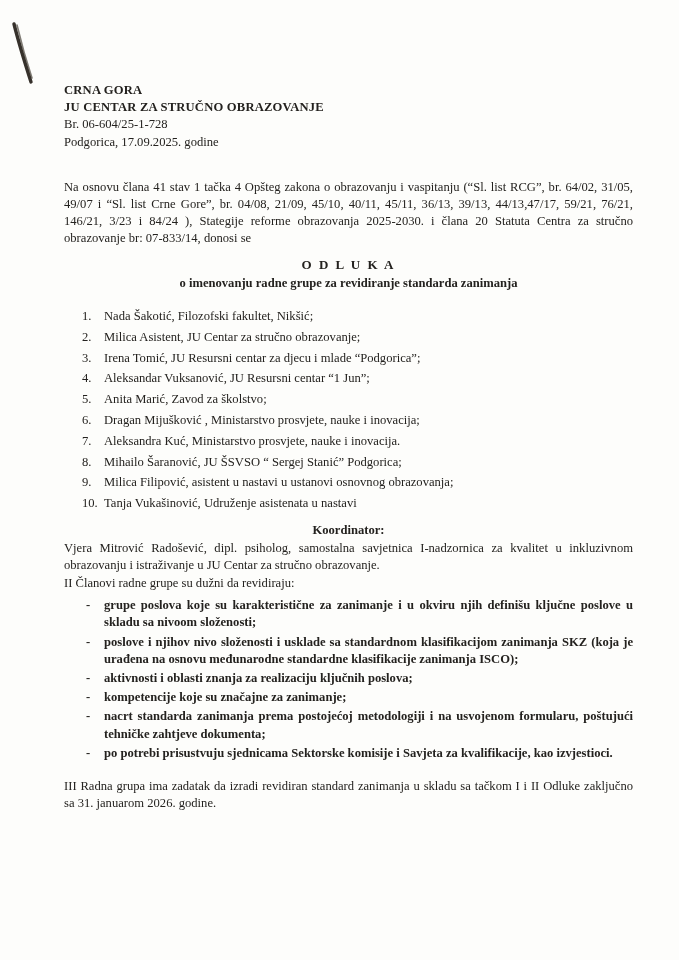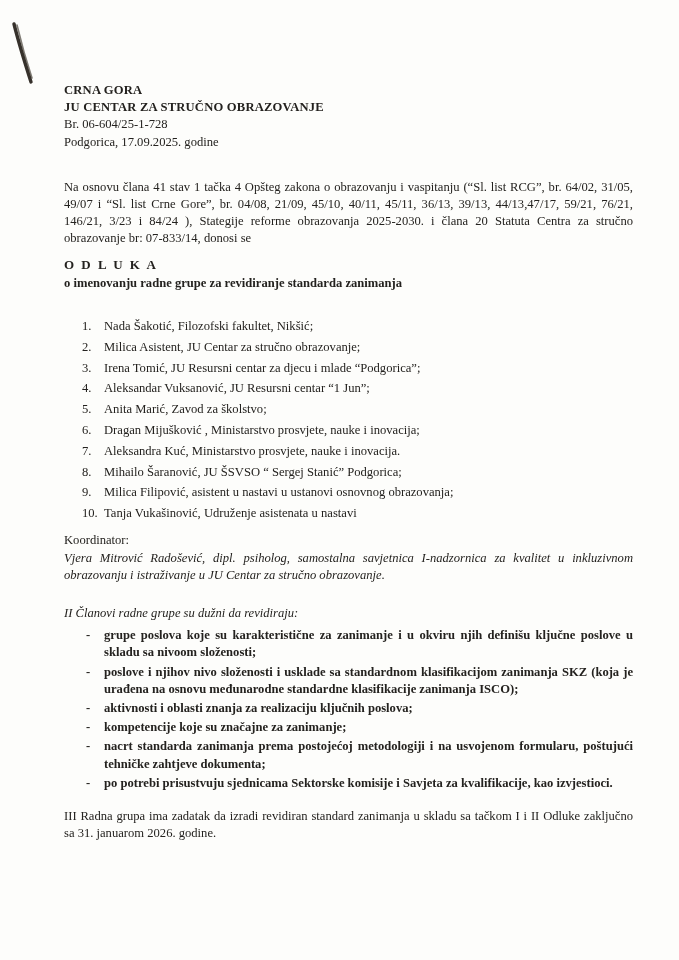--- a/index.html
+++ b/index.html
@@ -15,30 +15,30 @@
     box-sizing:border-box;
     font-size:12.6px;
     line-height:17.2px;
   }
   .pen-mark{position:absolute;top:10px;left:3px;}
   p{margin:0;}
   .just{text-align:justify;}
   .header{margin:0 0 28px 0;}
   .hdr-line{font-weight:bold;letter-spacing:0.2px;}
   .preamble{margin-bottom:4px;}
-  .title-block{text-align:left;margin:8px 0 26px 0;}
+  .title-block{text-align:center;margin:8px 0 16px 0;}
   .doc-title{font-weight:bold;letter-spacing:2px;font-size:13px;}
   .doc-subtitle{font-weight:bold;margin-top:2px;}
   .sec1{margin-bottom:18px;}
   ol.members{list-style:none;counter-reset:m;margin:0 0 10px 0;padding:0 0 0 40px;}
   ol.members li{counter-increment:m;position:relative;margin-bottom:3.6px;}
   ol.members li::before{content:counter(m) ".";position:absolute;left:-22px;}
-  .coord-label{font-weight:normal;}
-  .coord-text{margin-bottom:21px;font-style:italic;}
-  .sec2-intro{margin-bottom:5px;font-style:italic;}
+  .coord-label{font-weight:bold;text-align:center;}
+  .coord-text{margin-bottom:1px;}
+  .sec2-intro{margin-bottom:5px;}
   ul.duties{list-style:none;margin:0 0 16px 0;padding:0 0 0 40px;}
   ul.duties li{position:relative;margin-bottom:2px;text-align:justify;font-weight:bold;}
   ul.duties li::before{content:"-";position:absolute;left:-18px;}
   .sec3{margin-top:2px;}
 </style>
 </head>
 <body>
 
 <svg class="pen-mark" width="44" height="78" viewBox="0 0 44 78" aria-hidden="true">
   <path d="M11,14 C15,30 21,50 28,72" stroke="#36312b" stroke-width="3.4" fill="none" stroke-linecap="round"></path>

